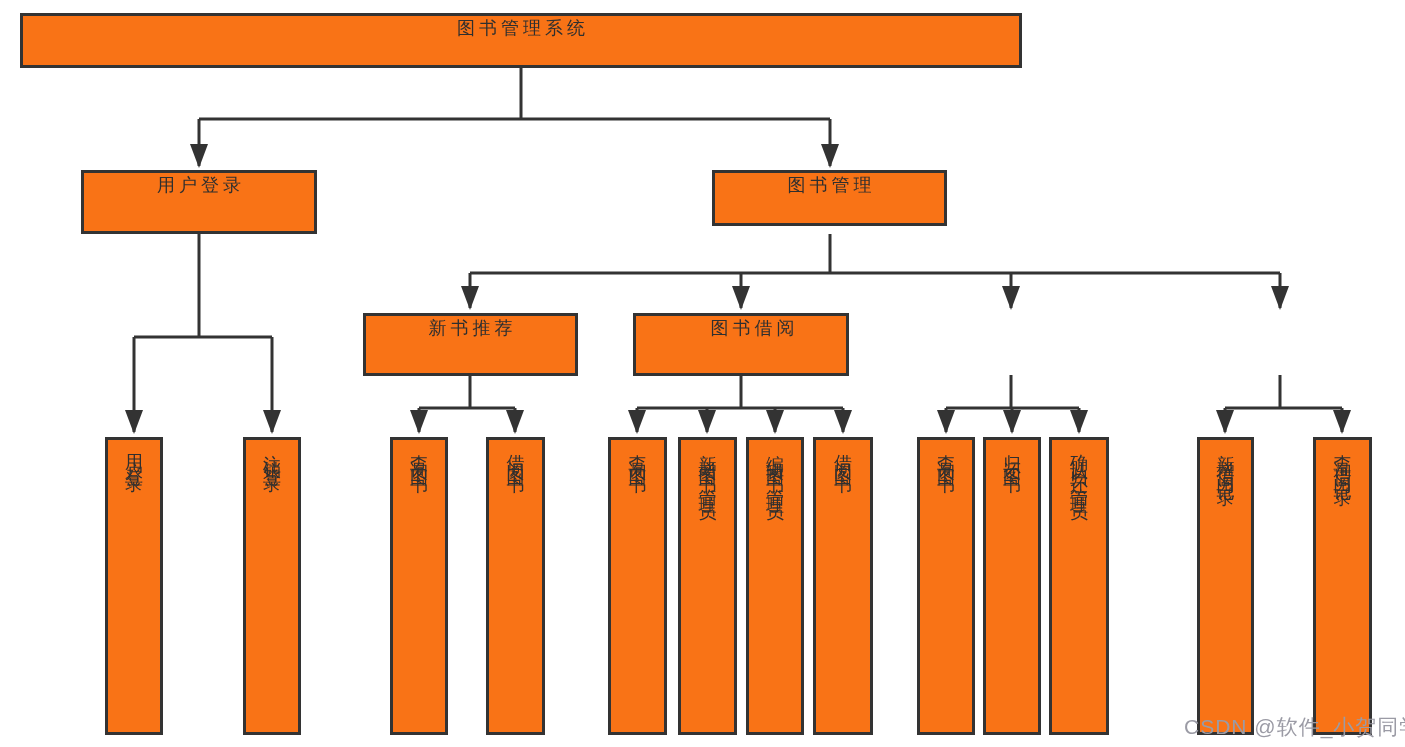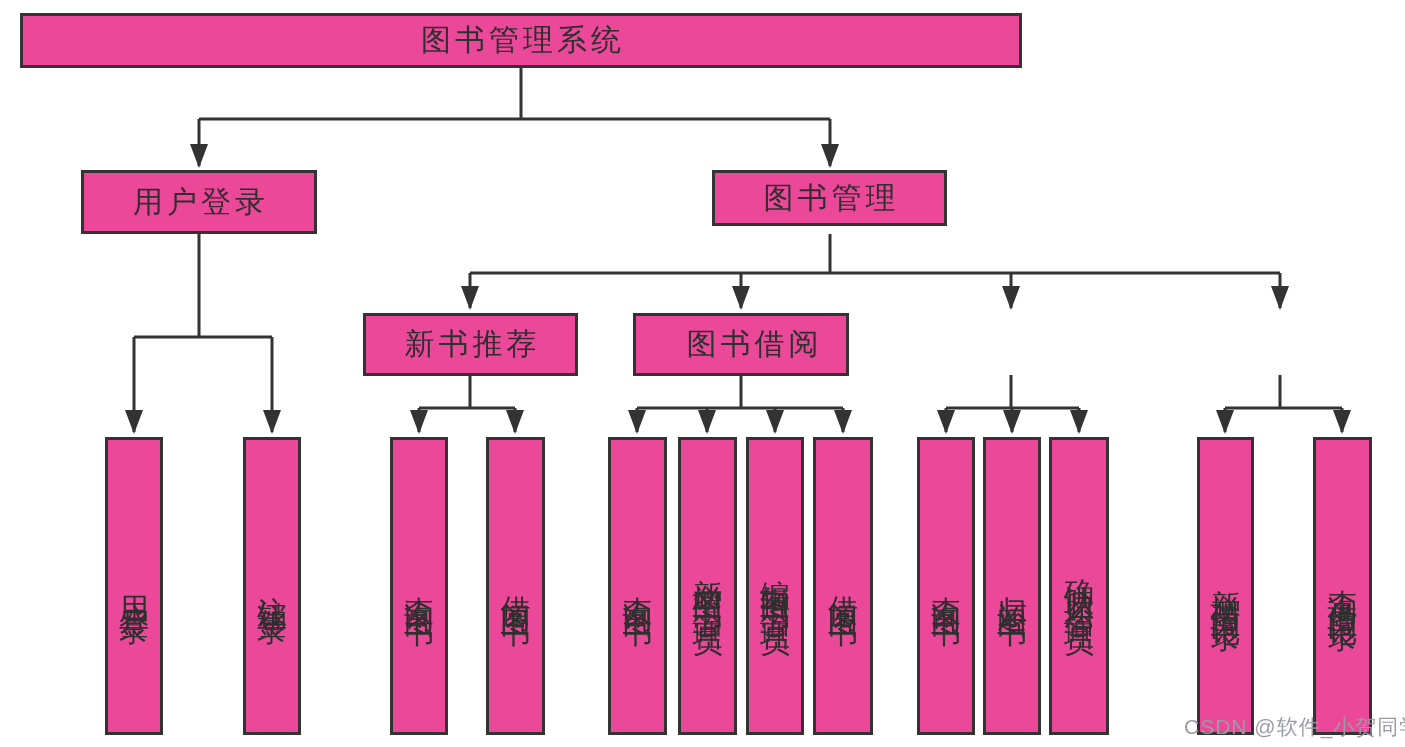--- a/index.html
+++ b/index.html
@@ -30,26 +30,25 @@
     stroke-width: 3;
   }
   #wires .arrowhead {
     fill: var(--color-line, #333333);
     stroke: none;
   }
   .node {
     position: absolute;
     box-sizing: border-box;
     border: 3px solid var(--color-line, #333333);
-    background: #ec4899;
+    background: #f97316;
     display: flex;
-    align-items: center;
     justify-content: center;
     color: var(--color-text, #2f2f2f);
-    font-size: 30px;
+    font-size: 18px;
     z-index: 2;
   }
   .node.h > span {
     letter-spacing: 4px;
     text-indent: 4px;
     white-space: nowrap;
   }
   .node.v > span {
     writing-mode: vertical-rl;
     text-orientation: mixed;

